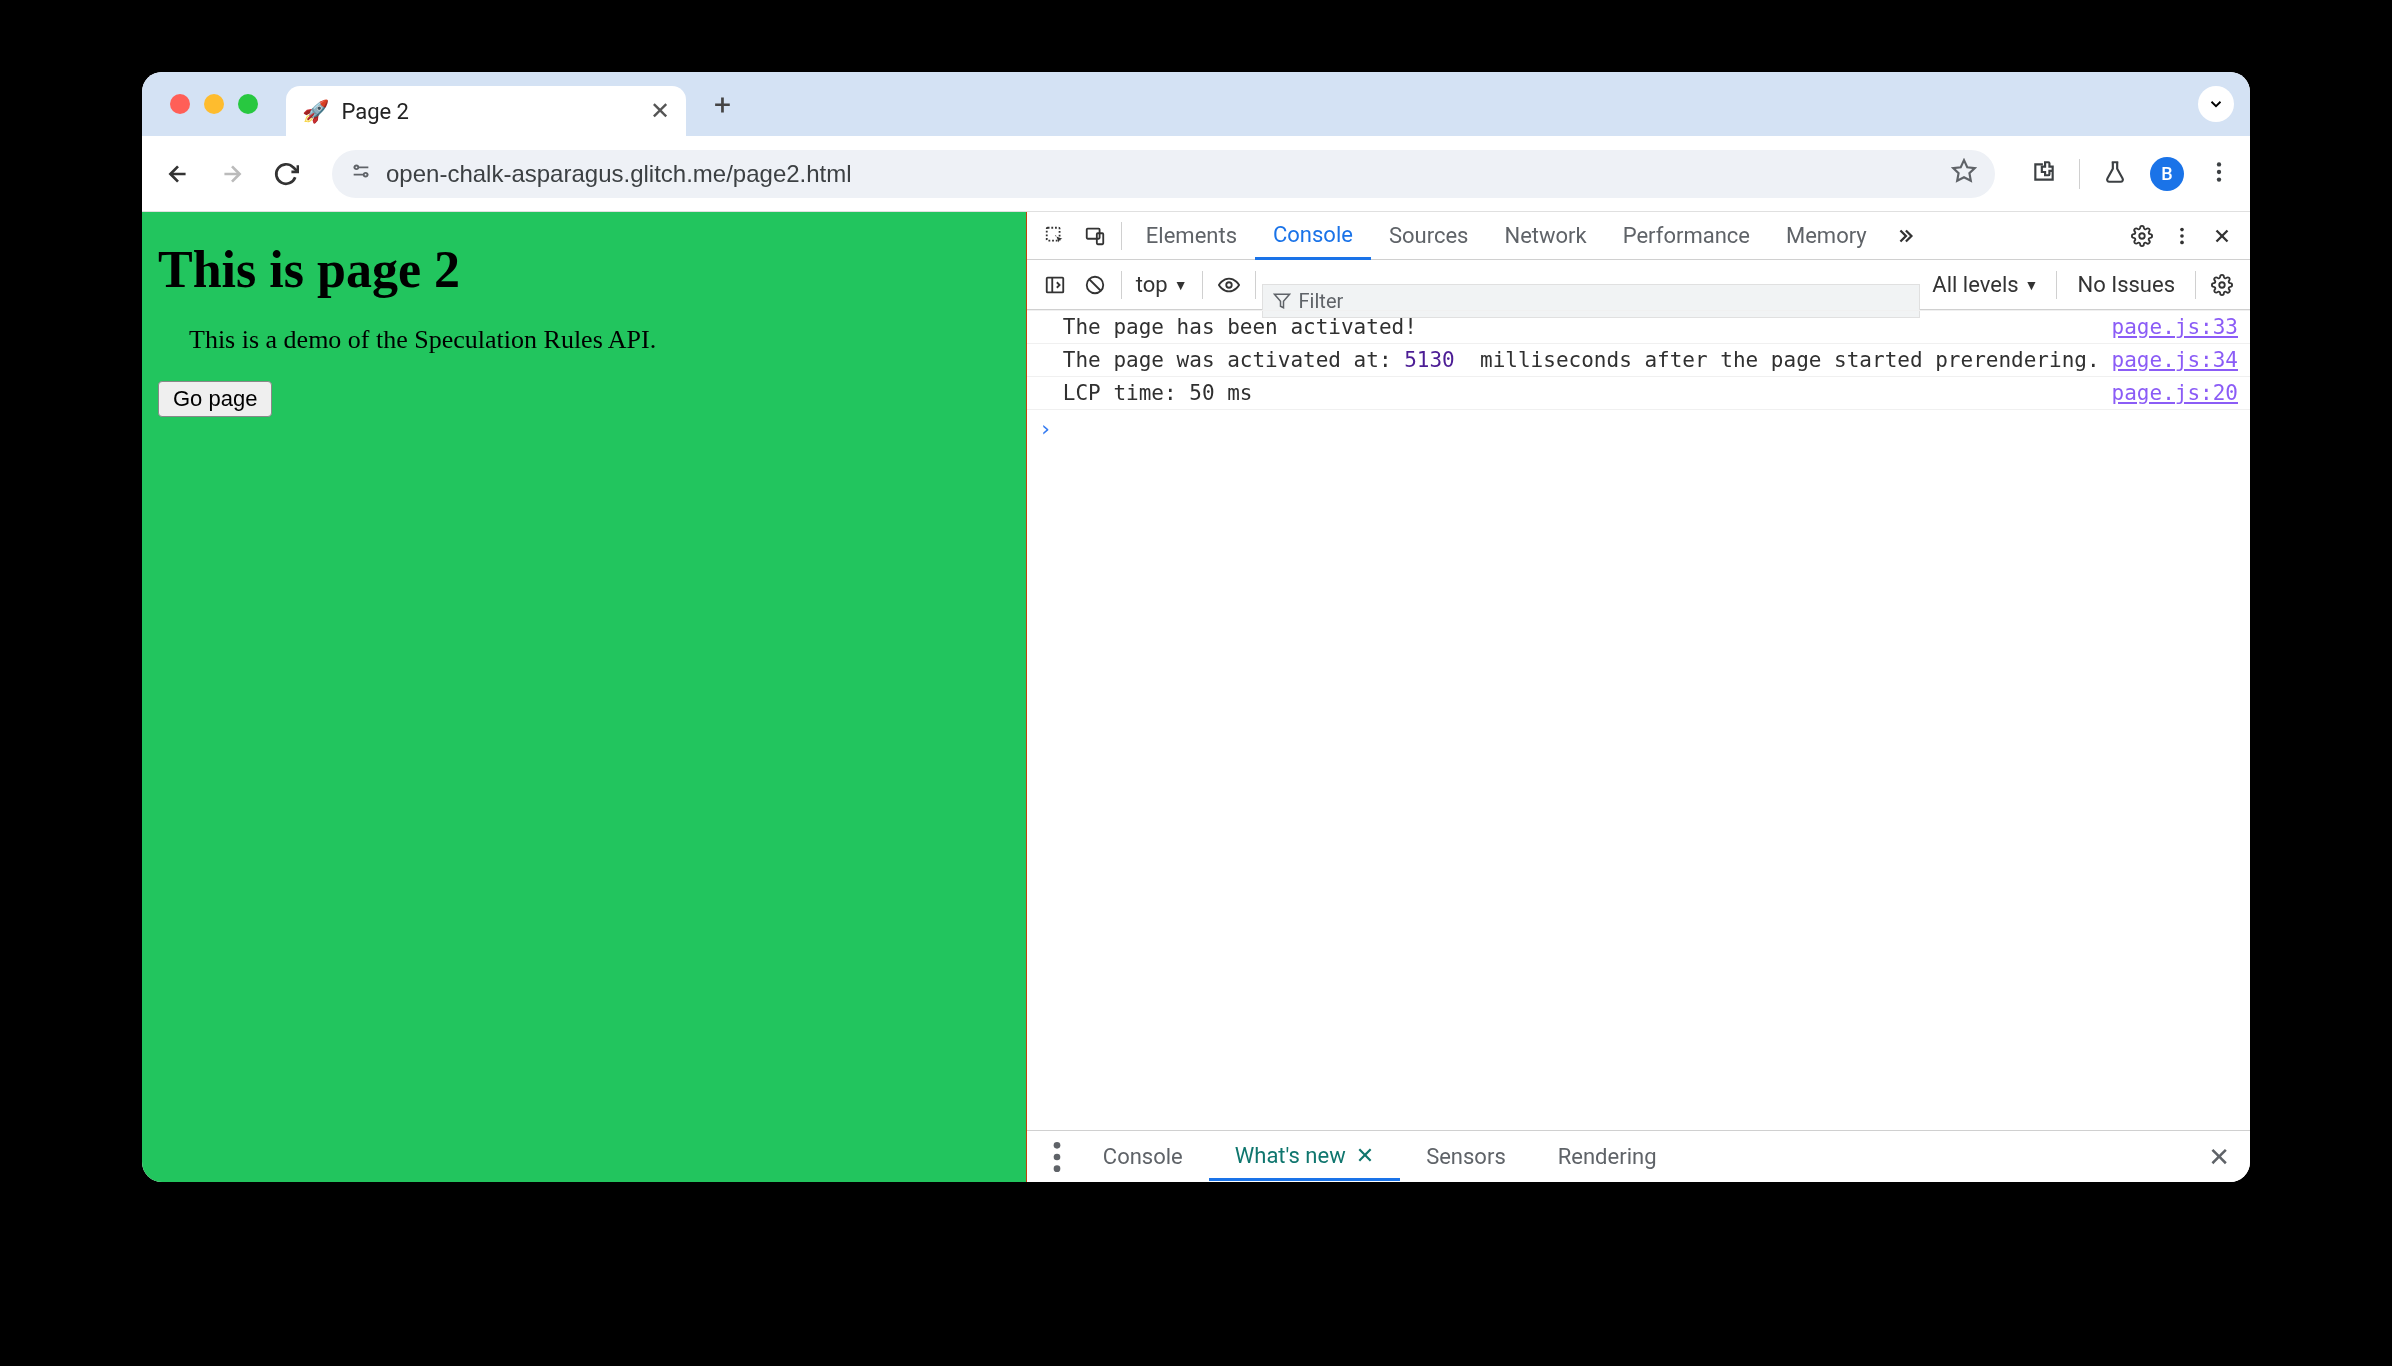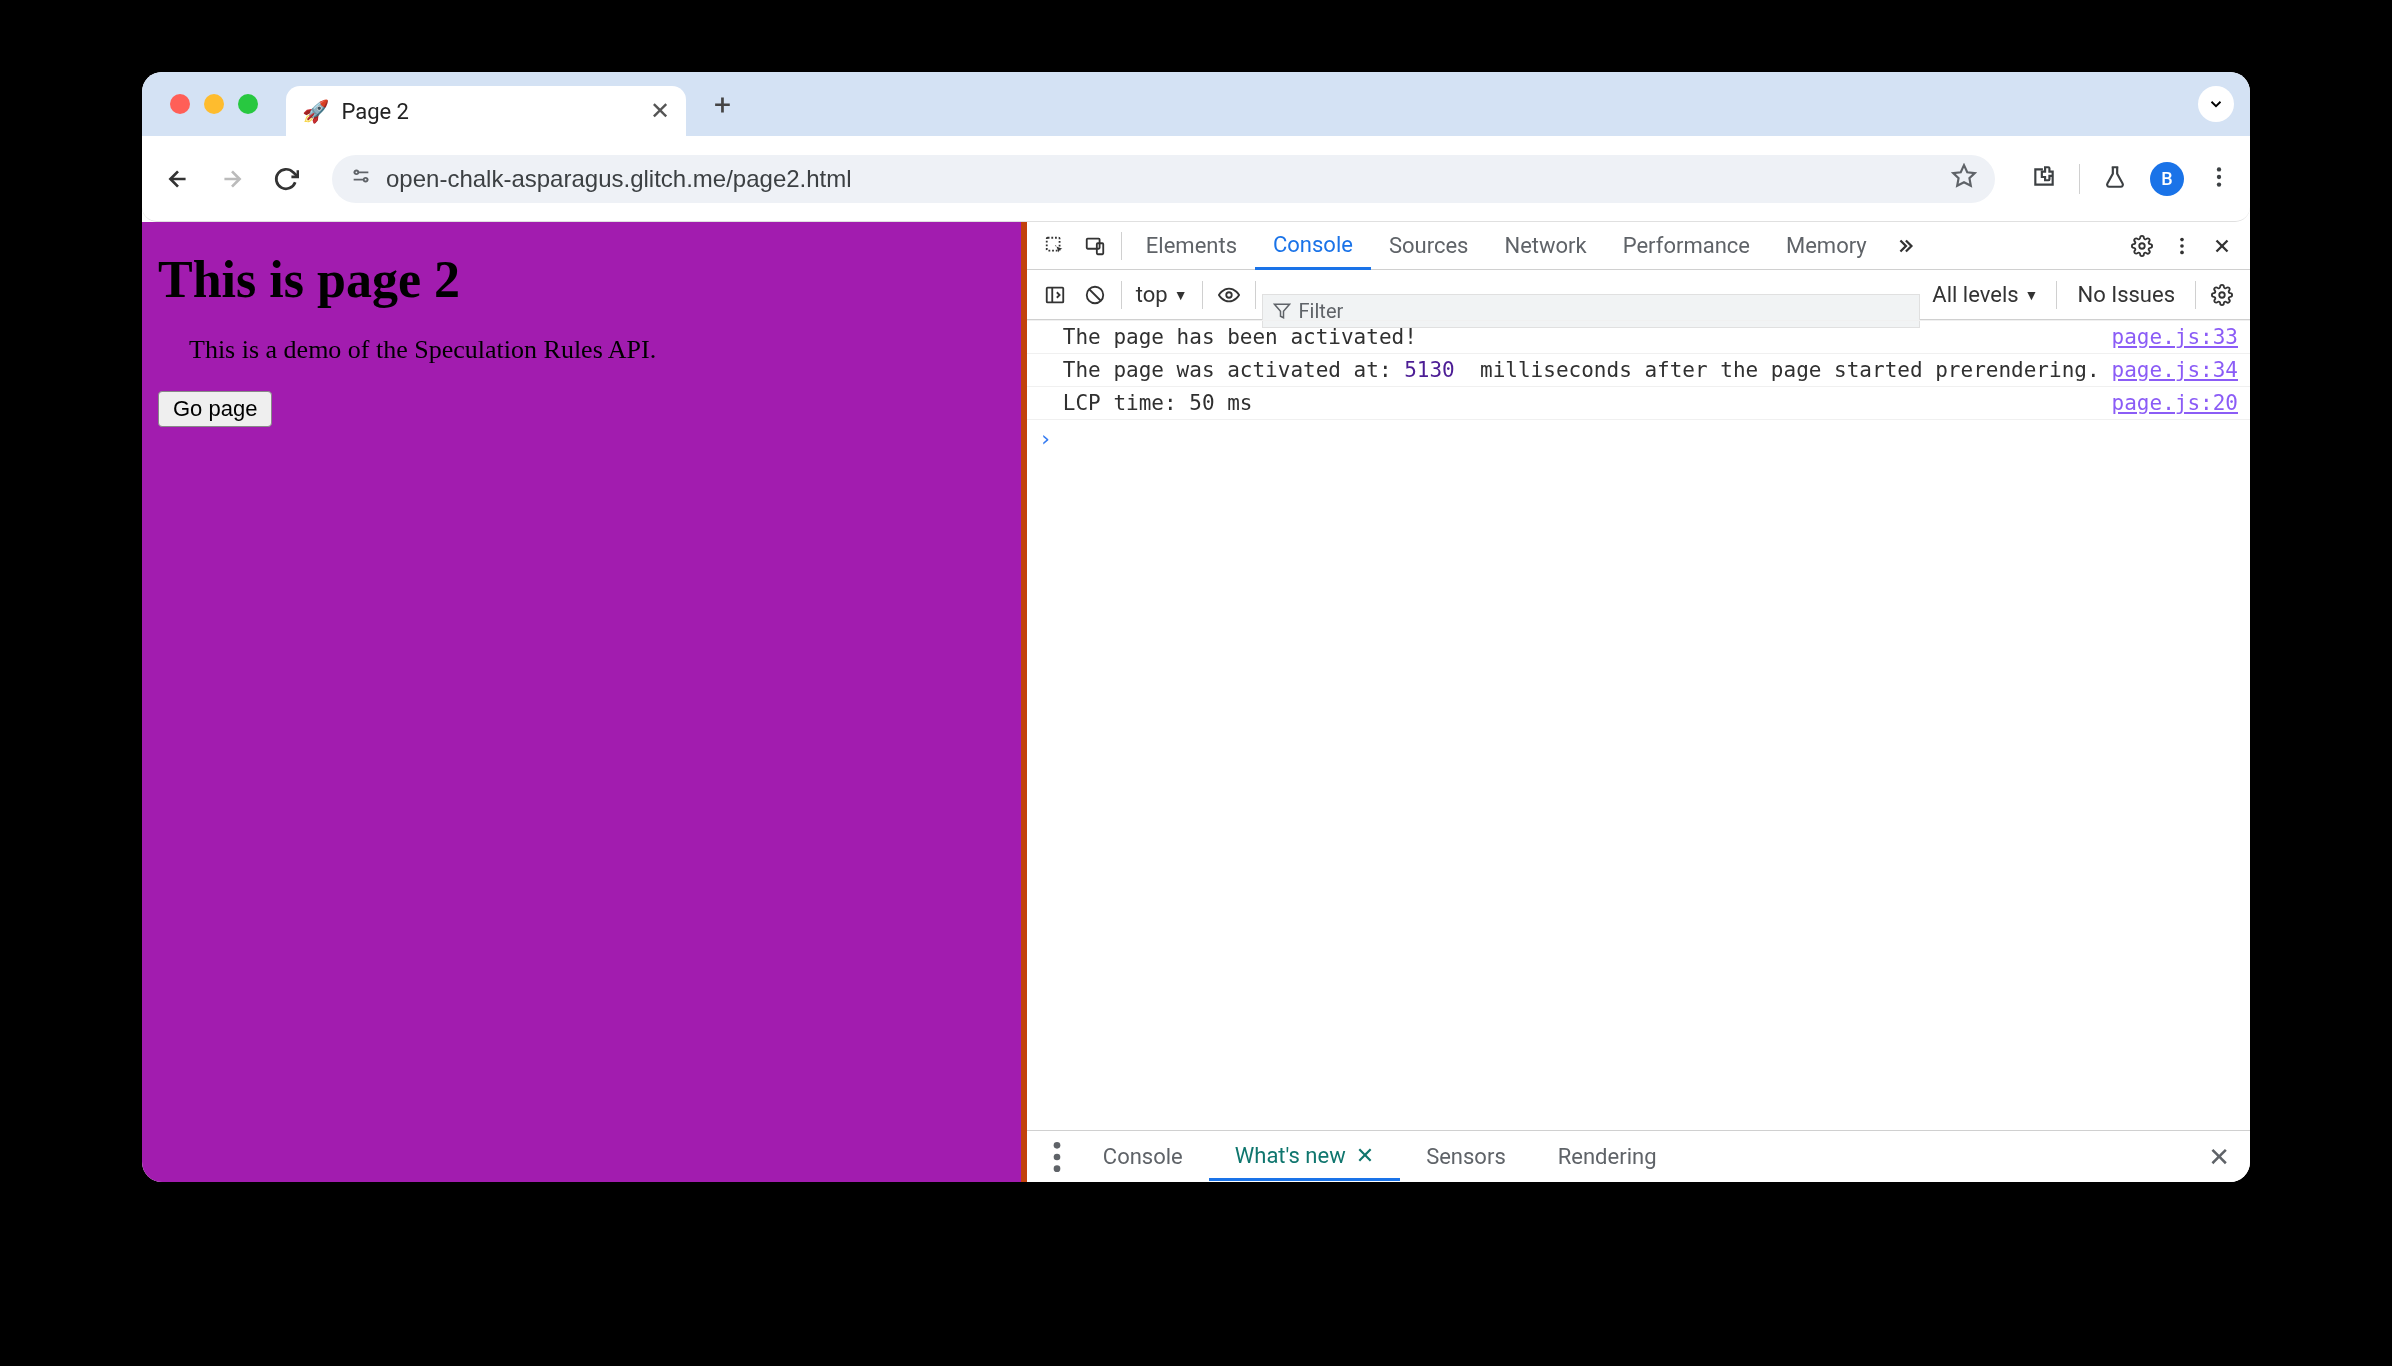--- a/index.html
+++ b/index.html
@@ -50,28 +50,27 @@
     position: relative;
   }
   .tab .favicon { font-size: 22px; }
   .tab .title { font-size: 22px; color: #222; flex: 1; }
   .tab .close-x { font-size: 24px; color: #555; cursor: pointer; }
   .new-tab { margin-left: 28px; font-size: 30px; color: #444; cursor: pointer; }
   .win-chevron { margin-left: auto; cursor: pointer; background:#fff; border-radius:50%; width:36px; height:36px; display:flex; align-items:center; justify-content:center; }
   .win-chevron svg { width:18px; height:18px; }
   
   .addr-row {
-    height: 86px;
+    height: 76px;
     background: #fff;
     border-bottom: 1px solid #e0e0e0;
     display: flex;
     align-items: center;
     padding: 0 18px;
     gap: 18px;
-    border-radius: 15px;
   }
   .nav-btn { width: 36px; height: 36px; display:flex; align-items:center; justify-content:center; cursor:pointer; color:#333; }
   .nav-btn.disabled { color: #bbb; cursor:default; }
   .nav-btn svg { width: 26px; height: 26px; }
   .omnibox {
     flex: 1;
     height: 48px;
     background: #eef1f6;
     border-radius: 24px;
     display: flex;
@@ -86,21 +85,21 @@
   .omnibox input {
     flex:1; border:none; background:transparent; font-size:24px; color:#3c4043; outline:none;
   }
   .omnibox .star svg { width:26px; height:26px; color:#5f6368; }
   .right-icons { display:flex; align-items:center; gap:22px; padding-left: 18px; }
   .right-icons .ico svg { width:26px; height:26px; color:#3c4043; }
   .divider-v { width:1px; height:30px; background:#d0d0d0; }
   .avatar { width:34px; height:34px; border-radius:50%; background:#1a73e8; color:#fff; display:flex; align-items:center; justify-content:center; font-size:18px; font-weight:500; }
   
   .main-split { flex:1; display:flex; overflow:hidden; }
-  .page-pane { width: 888px; background:#a21caf; padding: 28px 16px; border-right:6px solid #c2410c; }
+  .page-pane { width: 888px; background:#22c55e; padding: 28px 16px; border-right:1px solid #c2410c; }
   .page-pane h1 { font-family: "Times New Roman", serif; font-size: 52px; font-weight: bold; margin-bottom: 26px; }
   .page-pane p { font-family: "Times New Roman", serif; font-size: 26px; margin-bottom: 26px; margin-left: 31px; }
   .page-pane button { font-size: 22px; padding: 4px 14px; border:1px solid #888; background:#efefef; border-radius:4px; cursor:pointer; }
   
   .devtools { flex:1; display:flex; flex-direction:column; background:#fff; }
   .dt-tabs {
     height: 48px;
     border-bottom: 1px solid #d0d0d0;
     display:flex;
     align-items:center;

